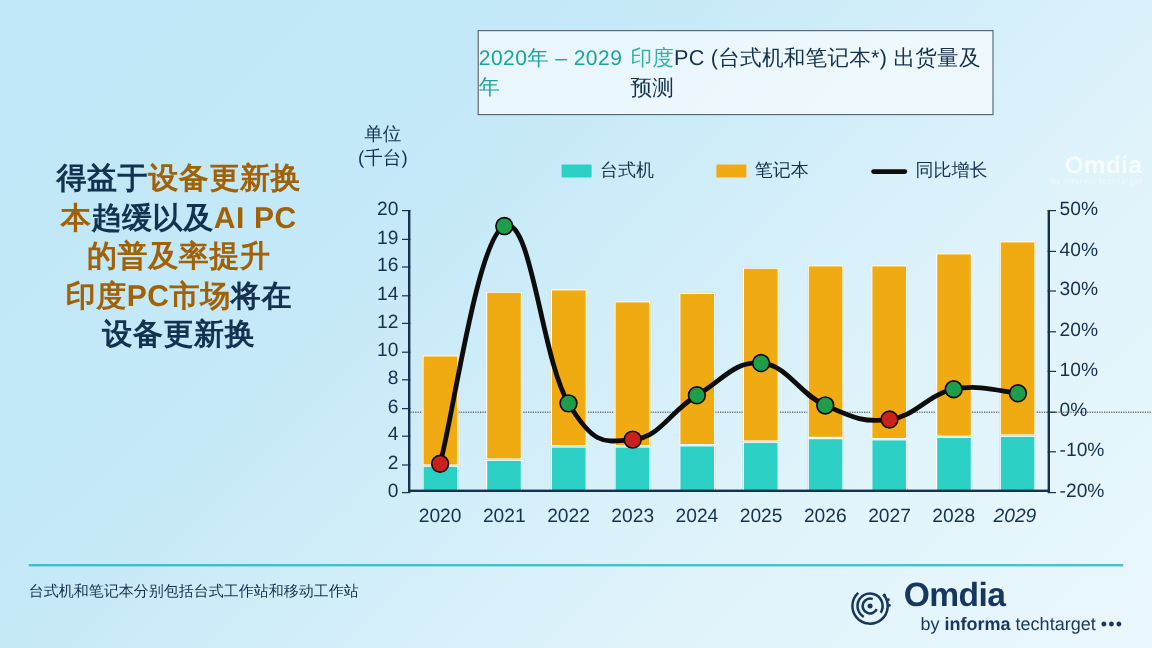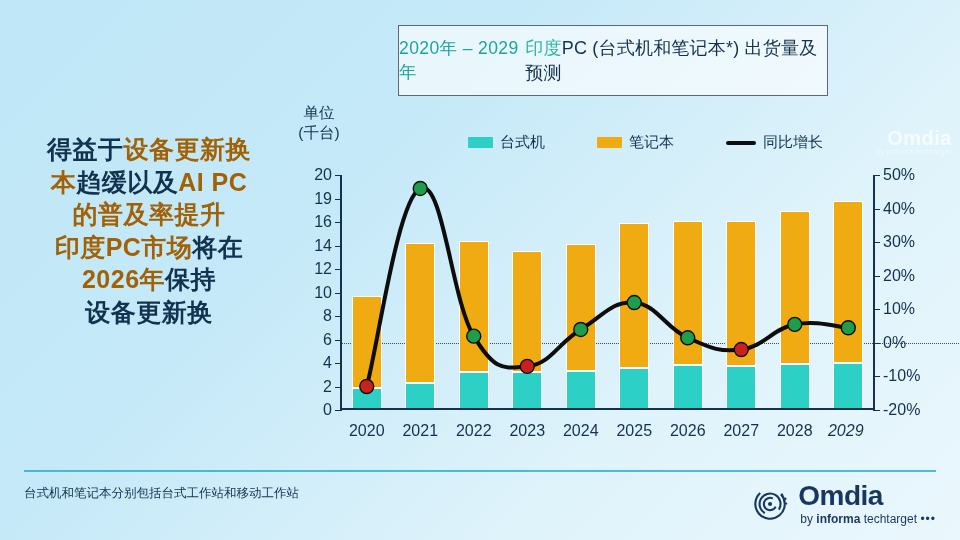--- a/index.html
+++ b/index.html
@@ -75,35 +75,34 @@
         font-size:16px;color:#14324e;}
   svg.lineoverlay{position:absolute;left:0;top:0;width:535px;height:235px;overflow:visible;}
 
   
   .divider{position:absolute;left:24px;top:470px;width:912px;height:2px;background:#1aa9c4;opacity:.75;}
   .foot{position:absolute;left:24px;top:484px;font-size:12.5px;color:#14324e;line-height:1.55;}
   .logo{position:absolute;right:24px;top:482px;display:flex;align-items:center;gap:8px;}
   .logo .mark{width:38px;height:38px;}
   .logo .wordwrap{display:flex;flex-direction:column;line-height:1;}
   .logo .word{font-size:28px;font-weight:700;color:#17375e;letter-spacing:-.5px;}
-  .logo .tag{font-size:12px;color:#17375e;margin-top:3px;margin-left:2px;}
+  .logo .tag{font-size:15px;color:#17375e;margin-top:3px;margin-left:14px;}
   .logo .tag b{font-weight:700;}
   .logo .dots{letter-spacing:1px;}
 </style>
 </head>
 <body>
 
 <div id="stage">
 
   <div class="headline" id="headline">
       <div><span class="d">得益于</span><span class="g">设备更新换</span></div>
       <div><span class="g">本</span><span class="d">趋缓以及</span><span class="g">AI PC</span></div>
       <div><span class="g">的普及率提升</span></div>
       <div><span class="g">印度PC市场</span><span class="d">将在</span></div>
-      <div><span class="g">2026年</span><span class="d">保持</span></div>
       <div><span class="d">设备更新换</span></div>
     </div>
 
   <div class="titlebox">
     <div class="l1">2020年 – 2029年</div>
     <div class="l2"><span class="teal">印度</span><span>PC (台式机和笔记本*) 出货量及预测</span></div>
   </div>
 
   <div class="unit">
     <div>单位</div>

